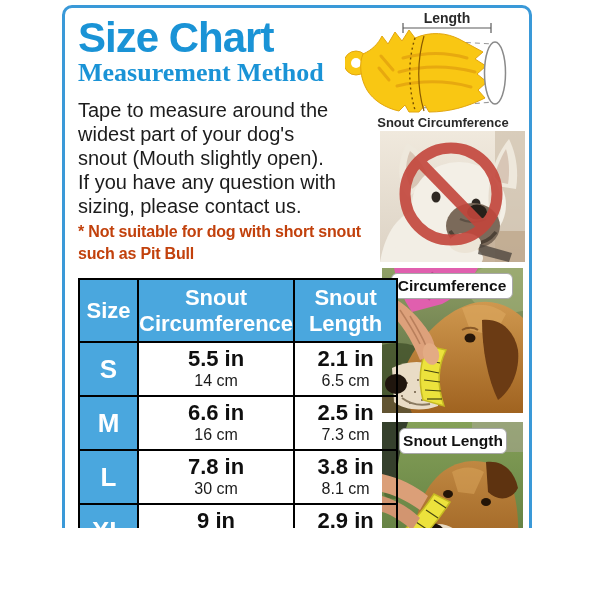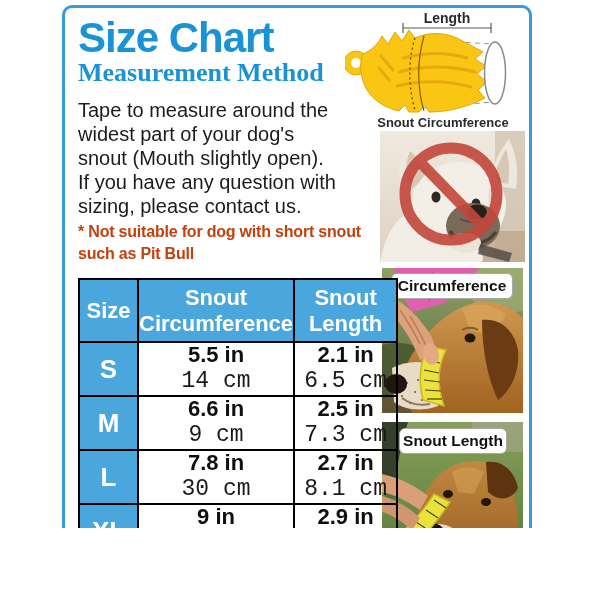--- a/index.html
+++ b/index.html
@@ -27,21 +27,21 @@
             justify-content:center; }
   .plabel.l2 { left:391px; top:273px; width:122px; height:26px; font-size:15.5px; }
   .plabel.l3 { left:399px; top:428px; width:108px; height:26px; font-size:15.5px; }
   .sizetbl { position:absolute; left:78px; top:278px; border-collapse:collapse; table-layout:fixed; }
   .sizetbl th, .sizetbl td { border:2px solid #000000; padding:0; text-align:center; vertical-align:middle; }
   .sizetbl th { background:#4aa7de; color:#fff; font-weight:bold; font-size:22px;
                 line-height:1.15; white-space:pre-line; }
   .sizetbl th.szh { font-size:22px; }
   .sizetbl td.szc { background:#4aa7de; color:#fff; font-weight:bold; font-size:26px; }
   .cellin { font-weight:bold; font-size:22px; color:#0f0f0f; line-height:1.1;text-align:center; }
-  .cellcm { font-size:23px; color:#1a1a1a; line-height:1.15; margin-top:1px;font-family:Liberation Mono, monospace; }
+  .cellcm { font-size:16px; color:#1a1a1a; line-height:1.15; margin-top:1px; }
   .footnote { position:absolute; left:66px; top:570px; width:462px; text-align:center;
               font-size:13px; font-weight:bold; letter-spacing:-0.2px; color:#101010; white-space:nowrap; }
 </style>
 </head>
 <body>
 
 <div class="stage">
   <div class="frame"></div>
 
   <div class="title">Size Chart</div>
@@ -248,35 +248,35 @@
         </td>
         <td>
           <div class="cellin">2.1 in</div>
           <div class="cellcm">6.5 cm</div>
         </td>
       </tr>
       <tr style="height:54px">
         <td class="szc">M</td>
         <td>
           <div class="cellin">6.6 in</div>
-          <div class="cellcm">9 cm</div>
+          <div class="cellcm">16 cm</div>
         </td>
         <td>
           <div class="cellin">2.5 in</div>
           <div class="cellcm">7.3 cm</div>
         </td>
       </tr>
       <tr style="height:54px">
         <td class="szc">L</td>
         <td>
           <div class="cellin">7.8 in</div>
           <div class="cellcm">30 cm</div>
         </td>
         <td>
-          <div class="cellin">2.7 in</div>
+          <div class="cellin">3.8 in</div>
           <div class="cellcm">8.1 cm</div>
         </td>
       </tr>
       <tr style="height:54px">
         <td class="szc">XL</td>
         <td>
           <div class="cellin">9 in</div>
           <div class="cellcm">23 cm</div>
         </td>
         <td>

